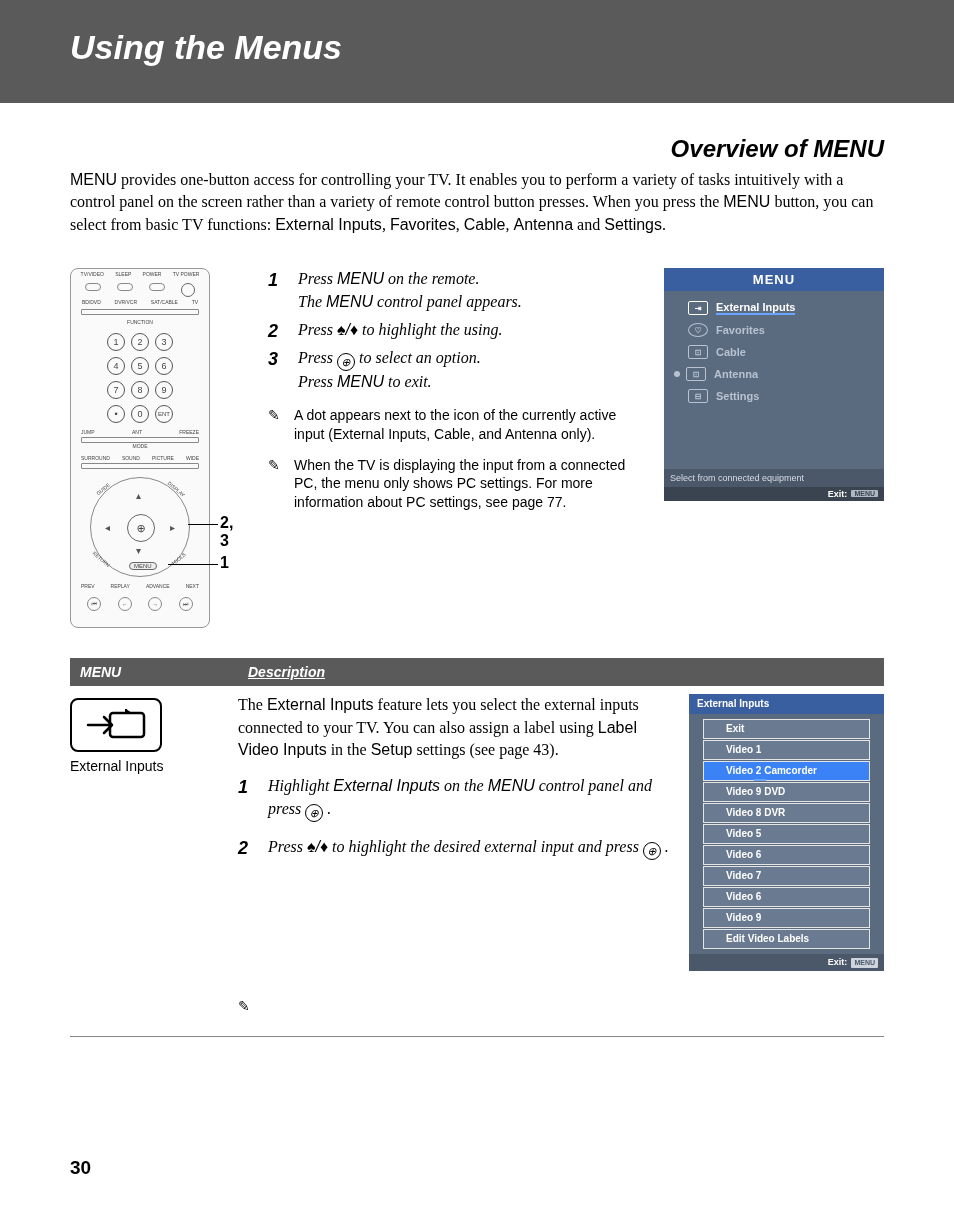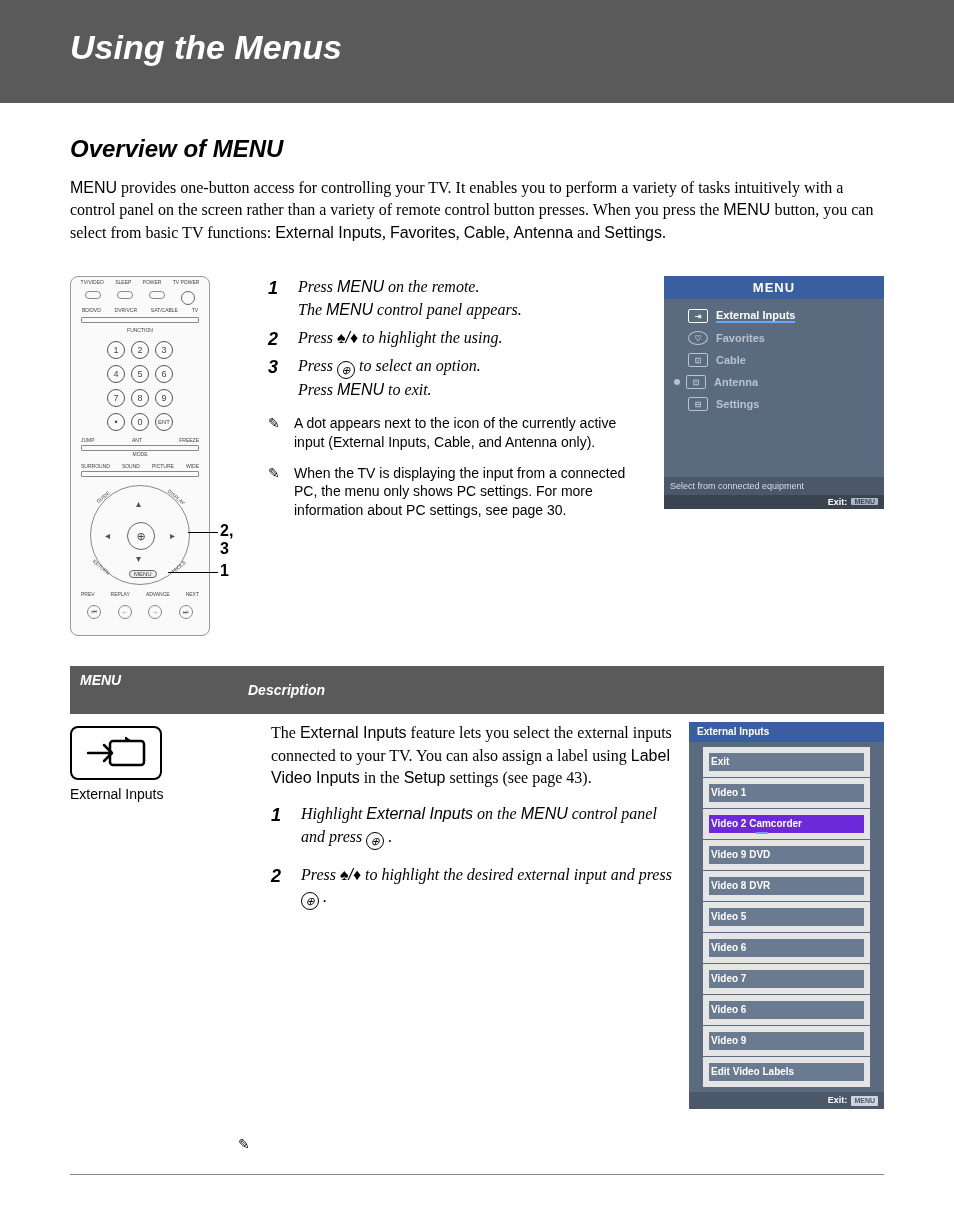--- a/index.html
+++ b/index.html
@@ -1,19 +1,19 @@
 <!DOCTYPE html>
 <html><head>
 <meta charset="utf-8">
 <style>
   * { box-sizing: border-box; margin: 0; padding: 0; }
   body { font-family: Georgia, 'Times New Roman', serif; color: #000; width: 954px; margin: 0 auto; background: #fff; font-size: 16px; }
   .banner { background: #5a5a5a; padding: 28px 0 36px 30px; margin-bottom: 32px; }
   .banner h1 { color: #fff; font-family: Arial, Helvetica, sans-serif; font-style: italic; font-weight: 700; font-size: 34px; padding-left: 40px; }
-  .section-title { font-family: Arial, Helvetica, sans-serif; font-style: italic; font-weight: 700; font-size: 24px; margin: 0 70px 14px 70px; }
+  .section-title { font-family: Arial, Helvetica, sans-serif; font-style: italic; font-weight: 700; font-size: 24px; margin: 0 70px 6px 70px; text-align: right; }
   .intro { margin: 0 70px 32px 70px; line-height: 1.4; }
   .intro .sans { font-family: Arial, Helvetica, sans-serif; }
   .row1 { display: flex; margin: 0 70px 30px 70px; gap: 28px; align-items: flex-start; }
   .remote-col { flex: 0 0 170px; position: relative; }
   .remote-graphic { width: 140px; height: 360px; border: 1px solid #999; border-radius: 8px; position: relative; background: #fafafa; font-family: Arial, sans-serif; font-size: 6px; color: #444; overflow: hidden; }
   .rg-toprow { display:flex; justify-content:space-around; margin-top:6px; padding:0 6px;}
   .rg-pill { width:16px; height:8px; border:1px solid #888; border-radius:4px;}
   .rg-circle { width:14px; height:14px; border:1px solid #666; border-radius:50%;}
   .rg-label-row { display:flex; justify-content:space-around; font-size:5px; margin-top:2px; padding:0 4px;}
   .rg-bar { height:6px; border:1px solid #888; margin:4px 10px; border-radius:1px;}
@@ -46,40 +46,40 @@
   .osd-item.sel { color:#fff; }
   .osd-item.sel .osd-txt { border-bottom:2px solid #6aa6ff; }
   .osd-item .dot { width:6px;height:6px;border-radius:50%;background:#b8c2d0; margin-right:-2px;}
   .osd-item .spacer { width:6px;}
   .osd-icon { width:20px;height:14px;border:1px solid currentColor;border-radius:2px; display:inline-flex;align-items:center;justify-content:center;font-size:8px;}
   .osd-hint { background:#4a5869; font-size:9px; color:#d7dde6; padding:4px 6px; }
   .osd-exit { background:#3a4451; text-align:right; font-size:9px; padding:2px 6px; font-weight:700;}
   .osd-exit .tag { display:inline-block; background:#aeb8c5; color:#3a4451; font-size:7px; padding:0 3px; border-radius:1px; margin-left:4px; vertical-align:1px;}
   .table-header { display:flex; background:#5a5a5a; color:#fff; font-family:Arial,sans-serif; font-style:italic; font-weight:700; font-size:14px; margin:0 70px; }
   .table-header .c1 { flex:0 0 168px; padding:6px 10px;}
-  .table-header .c2 { flex:1 1 auto; padding:16px 10px;}
+  .table-header .c2 { flex:1 1 auto; padding:6px 10px;text-decoration:underline;}
   .table-row { display:flex; margin:8px 70px 0; gap:0; }
   .table-row .c1 { flex:0 0 168px; padding:4px 0 0 0;}
   .table-row .c2 { flex:1 1 auto; padding:0 0 0 0; line-height:1.4;}
   .table-row .c2 .desc { display:flex; gap:16px; align-items:flex-start;}
-  .table-row .c2 .desc-text { flex:1 1 auto;margin-left:33px;}
+  .table-row .c2 .desc-text { flex:1 1 auto;}
   .table-row .c2 .desc-osd { flex:0 0 195px;}
   .ext-icon-box { width:92px; height:54px; border:2px solid #000; border-radius:8px; display:flex; align-items:center; justify-content:center; margin-bottom:6px;}
   .ext-icon-label { font-family:Arial,sans-serif; font-size:14px;}
   .osd2 { width:195px; font-family:Arial,sans-serif; font-size:10px; color:#fff;}
   .osd2-title { background:#3a5fa0; padding:3px 8px; font-weight:700;}
   .osd2-body { background:#5a6a7f; padding:4px;}
-  .osd2-row { background:#6a7a90; border:6px solid #e5e5e5; margin:1px 10px 1px 10px; padding:2px 2px; font-weight:700;}
-  .osd2-row.sel { background:#6d28d9; position:relative;}
+  .osd2-row { background:#6a7a90; border:1px solid #e5e5e5; margin:1px 10px 1px 10px; padding:2px 22px; font-weight:700;}
+  .osd2-row.sel { background:#3b82f6; position:relative;}
   .osd2-row.sel::after { content:""; position:absolute; left:30%; bottom:-1px; width:12px; height:2px; background:#6aa6ff;}
   .osd2-exit { background:#4a5869; text-align:right; padding:2px 6px; font-size:9px; font-weight:700;}
   .osd2-exit .tag { display:inline-block; background:#cdd4dd; color:#4a5869; font-size:7px; padding:0 3px; border-radius:1px; margin-left:4px;}
   .note-full { display:flex; gap:10px; margin:22px 70px 0 238px; font-family:Arial,sans-serif; font-size:14px; line-height:1.4; border-top:0; padding-top:4px;}
   .hr { height:1px; background:#888; margin:20px 70px 0;}
-  .page-num { font-family:Arial,sans-serif; font-weight:700; font-size:28px; margin:120px 0 30px 70px;}
+  .page-num { font-family:Arial,sans-serif; font-weight:700; font-size:19px; margin:120px 0 30px 70px;}
 </style>
 </head>
 <body>
 
 <div class="banner">
   <h1>Using the Menus</h1>
 </div>
 
 <h2 class="section-title">Overview of MENU</h2>
 
@@ -182,21 +182,21 @@
         <span>Press </span> <span class="enter-icon">⊕</span> <span> to select an option.</span><br>
         <span>Press </span><span class="sans">MENU</span><span> to exit.</span>
       </li>
     </ol>
     <div class="note">
       <span class="note-icon">✎</span>
       <span>A dot appears next to the icon of the currently active input (External Inputs, Cable, and Antenna only).</span>
     </div>
     <div class="note">
       <span class="note-icon">✎</span>
-      <span>When the TV is displaying the input from a connected PC, the menu only shows PC settings. For more information about PC settings, see page 30.</span>
+      <span>When the TV is displaying the input from a connected PC, the menu only shows PC settings. For more information about PC settings, see page 77.</span>
     </div>
   </div>
 
   <div class="menu-col">
     <div class="osd-menu">
       <div class="osd-title">MENU</div>
       <div class="osd-body">
         <div class="osd-item sel">
             <span class="spacer"></span>
             <span class="osd-icon">⇥</span>

